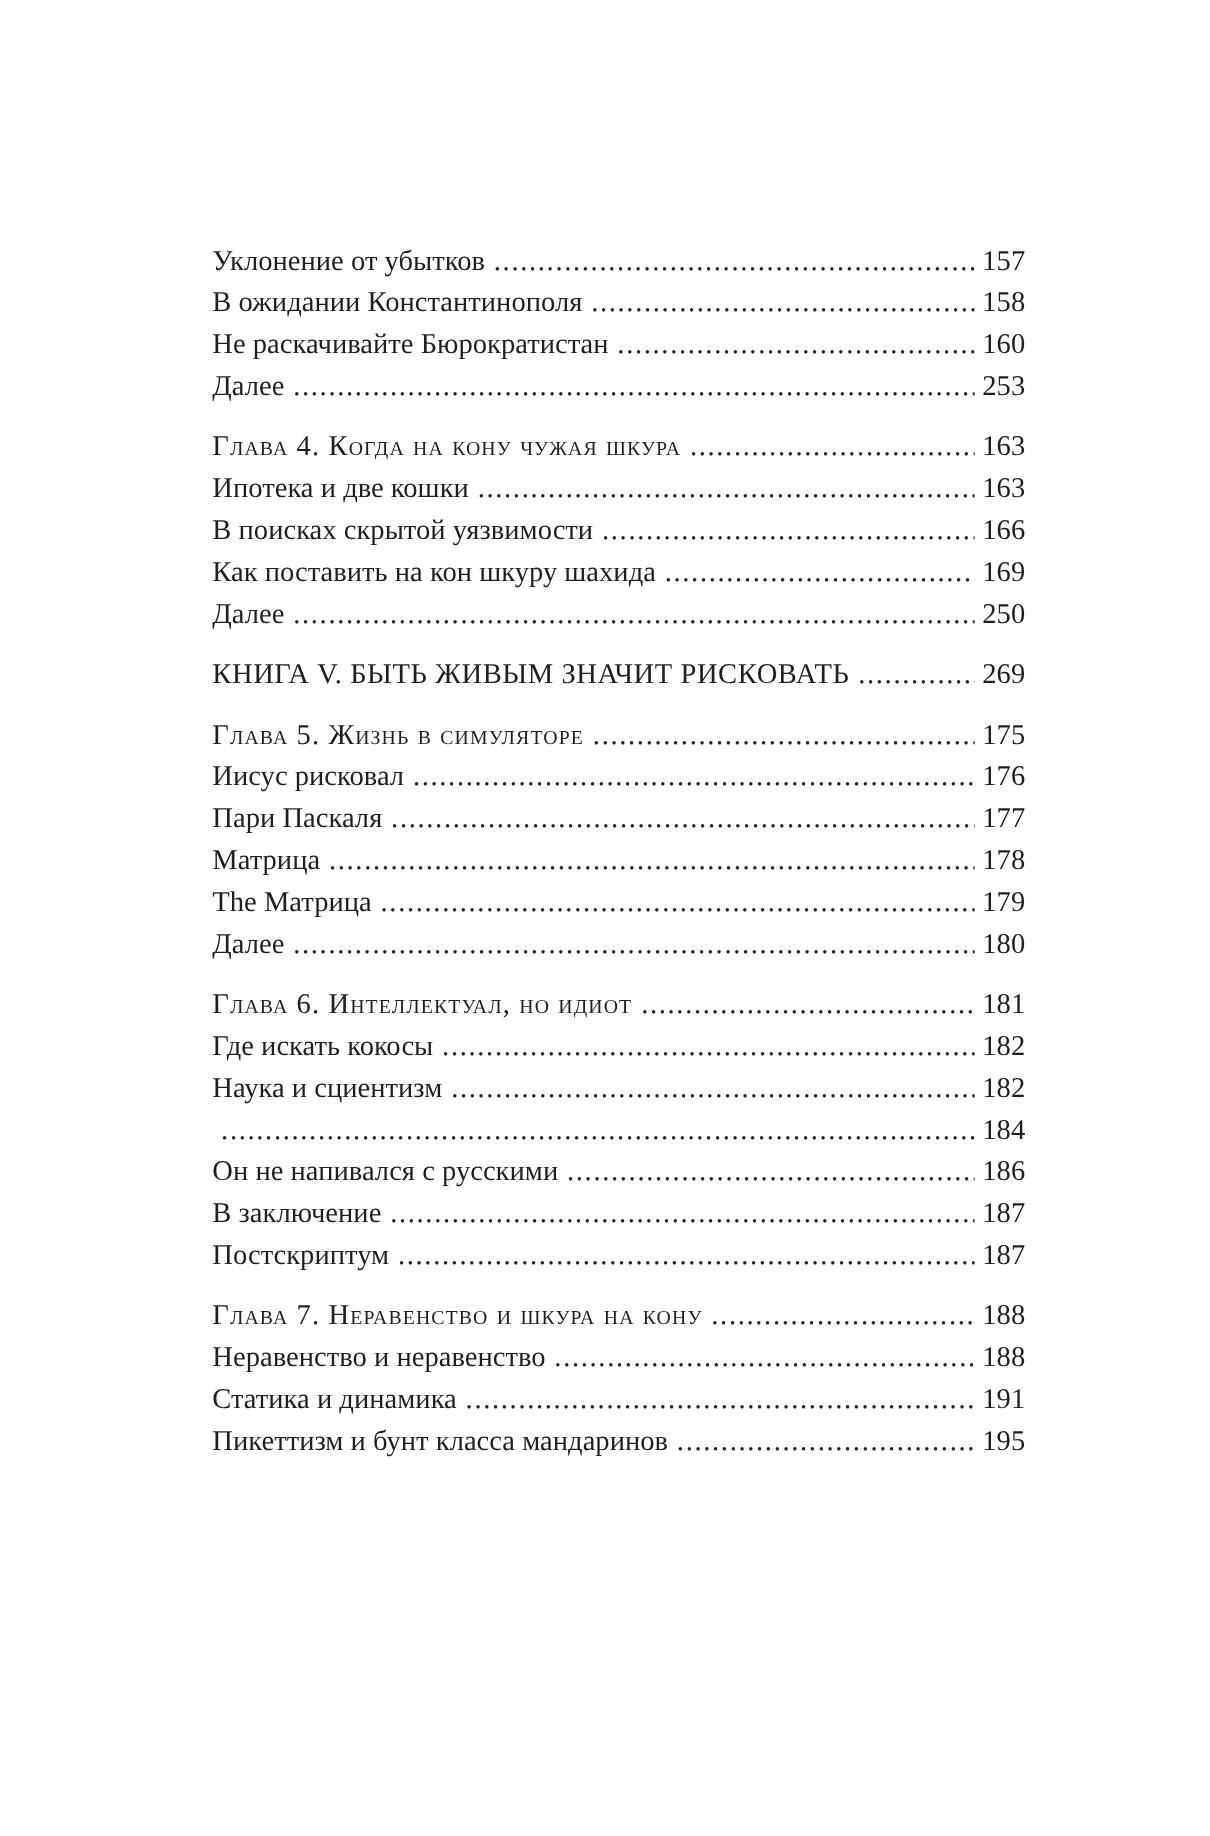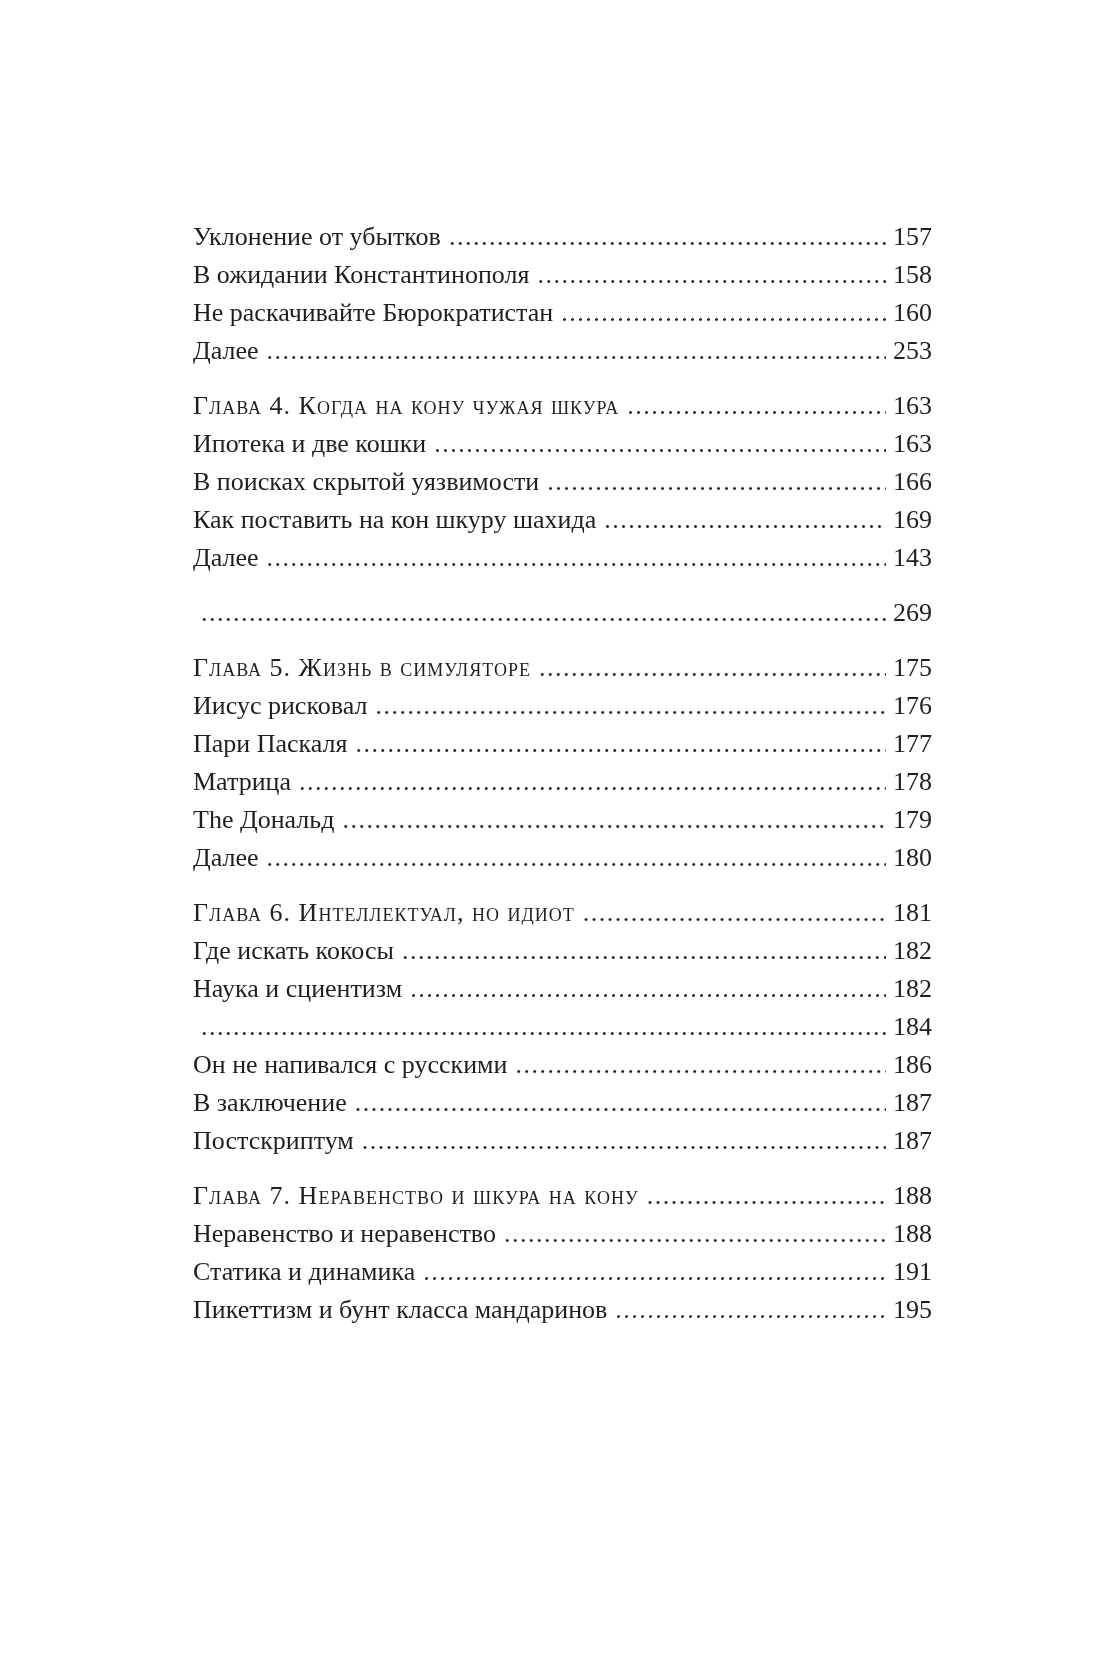--- a/index.html
+++ b/index.html
@@ -109,23 +109,24 @@
     <span class="pagenum">166</span>
   </div>
       <div class="toc-row row-sub">
     <span class="title">Как поставить на кон шкуру шахида</span>
     <span class="leader"></span>
     <span class="pagenum">169</span>
   </div>
       <div class="toc-row row-sub">
     <span class="title">Далее</span>
     <span class="leader"></span>
-    <span class="pagenum">143</span>
+    <span class="pagenum">250</span>
   </div>
       <div class="toc-row row-book">
+    <span class="title">КНИГА V. БЫТЬ ЖИВЫМ ЗНАЧИТ РИСКОВАТЬ</span>
     <span class="leader"></span>
     <span class="pagenum">269</span>
   </div>
       <div class="toc-row row-chapter">
     <span class="title">Глава 5. Жизнь в симуляторе</span>
     <span class="leader"></span>
     <span class="pagenum">175</span>
   </div>
       <div class="toc-row row-sub">
     <span class="title">Иисус рисковал</span>
@@ -136,21 +137,21 @@
     <span class="title">Пари Паскаля</span>
     <span class="leader"></span>
     <span class="pagenum">177</span>
   </div>
       <div class="toc-row row-sub">
     <span class="title">Матрица</span>
     <span class="leader"></span>
     <span class="pagenum">178</span>
   </div>
       <div class="toc-row row-sub">
-    <span class="title">The Дональд</span>
+    <span class="title">The Матрица</span>
     <span class="leader"></span>
     <span class="pagenum">179</span>
   </div>
       <div class="toc-row row-sub">
     <span class="title">Далее</span>
     <span class="leader"></span>
     <span class="pagenum">180</span>
   </div>
       <div class="toc-row row-chapter">
     <span class="title">Глава 6. Интеллектуал, но идиот</span>

